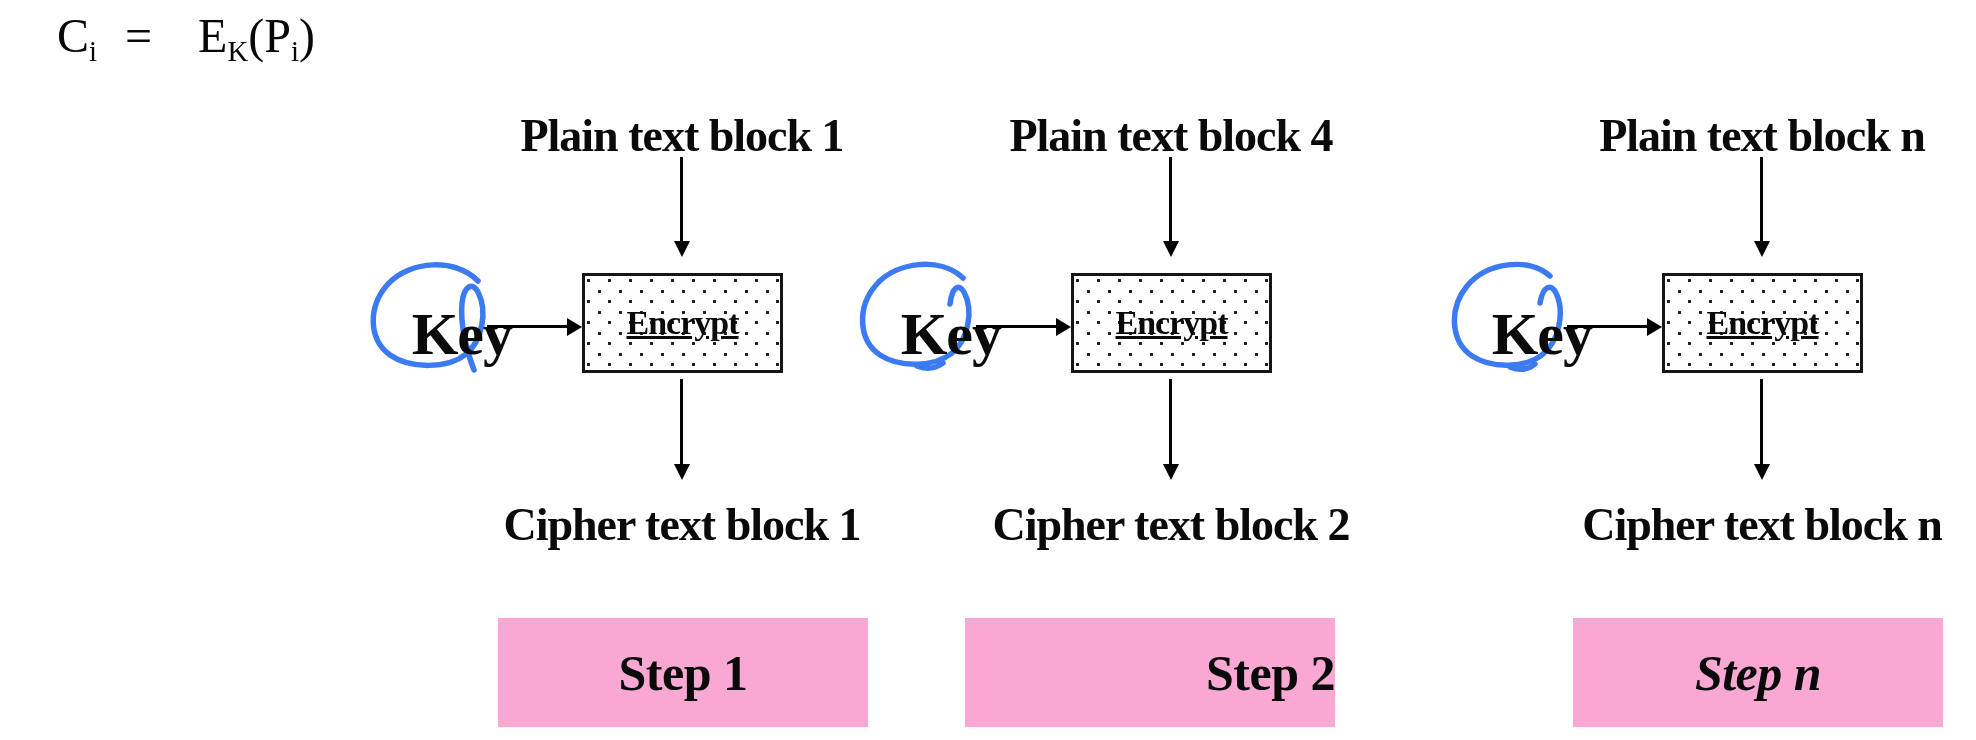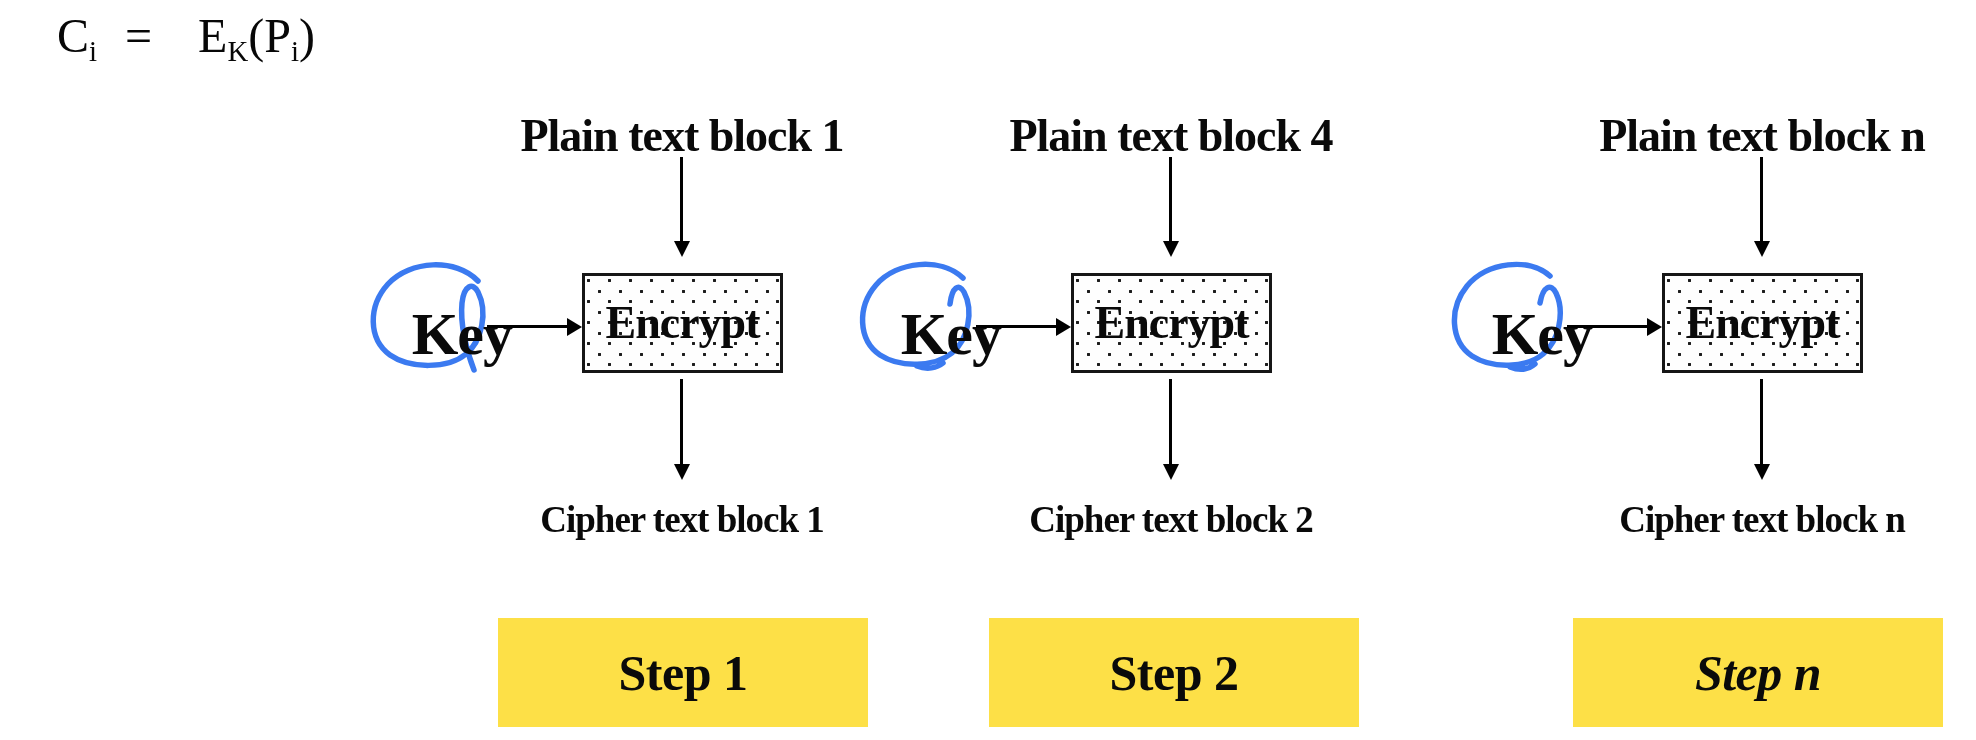--- a/index.html
+++ b/index.html
@@ -22,21 +22,21 @@
 
   
   .col { position:absolute; top:0; width:500px; height:740px; }
   .col-1 { left:432px; }
   .col-2 { left:921px; }
   .col-3 { left:1512px; }
 
   .dlabel { font-weight:bold; letter-spacing:-1px; line-height:1.12; color:#0a0a0a; }
 
   .plain-label  { position:absolute; top:97px;  left:-40px; width:580px; text-align:center; font-size:46px;margin-top:13px; }
-  .cipher-label { position:absolute; top:499px; left:-40px; width:580px; text-align:center; font-size:37px; }
+  .cipher-label { position:absolute; top:499px; left:-40px; width:580px; text-align:center; font-size:46px; }
 
   
   .arrow-v { position:absolute; left:248px; width:3px; background:#000; }
   .arrow-v::after {
     content:""; position:absolute; top:100%; left:50%; transform:translateX(-50%);
     width:0; height:0;
     border-left:8px solid transparent; border-right:8px solid transparent;
     border-top:16px solid #000;
   }
   .arrow-v.arrow-in  { top:157px; height:84px; }
@@ -56,34 +56,34 @@
     position:absolute; left:150px; top:273px; width:201px; height:100px;
     box-sizing:border-box; border:3px solid #161616;
     display:flex; align-items:center; justify-content:center;
     background-color:#fefefe;
     background-image:
       radial-gradient(#1c1c1c 1.4px, rgba(0,0,0,0) 1.6px),
       radial-gradient(#1c1c1c 1.4px, rgba(0,0,0,0) 1.6px);
     background-size:21px 21px;
     background-position:4px 5px, 14px 15px;
   }
-  .encrypt-label { font-size:46px; }
+  .encrypt-label { font-size:34px;text-decoration:underline; }
 
   
   .key-label  { position:absolute; left:-60px; top:301px; width:140px; text-align:right; font-size:60px; }
   .key-circle { position:absolute; left:-66px; top:254px; width:150px; height:126px; }
   .key-circle path { fill:none; stroke-width:5.5px; stroke-linecap:round; }
 
   
   .step-box {
-    position:absolute; top:618px; width:370px; height:109px; background:#fde047;
+    position:absolute; top:618px; width:370px; height:109px; background:#f9a8d4;
     display:flex; align-items:center; justify-content:center;
   }
   .col-1 .step-box { left:66px; }
-  .col-2 .step-box { left:68px; }
+  .col-2 .step-box { left:44px;justify-content:flex-end; }
   .col-3 .step-box { left:61px;font-style:italic; }
   .step-label { font-size:50px; letter-spacing:-0.5px; }
 </style>
 </head>
 <body>
 
 <div class="canvas">
 
   <div class="formula">
     <span>C</span><sub>i</sub><span class="op">=</span><span>E</span><sub>K</sub><span>(</span><span>P</span><sub>i</sub><span>)</span>

